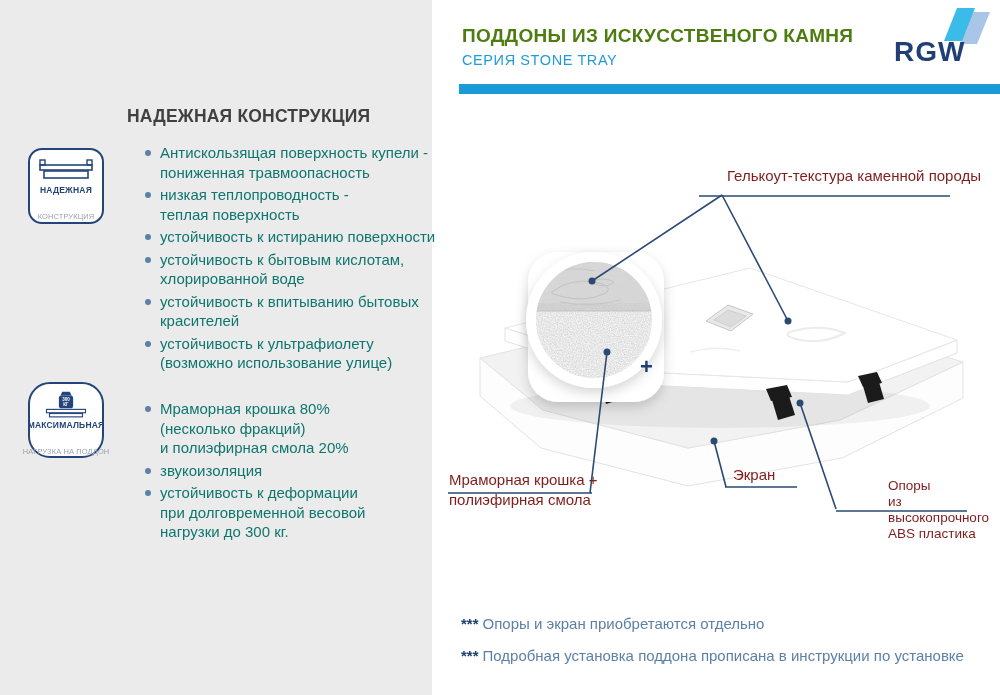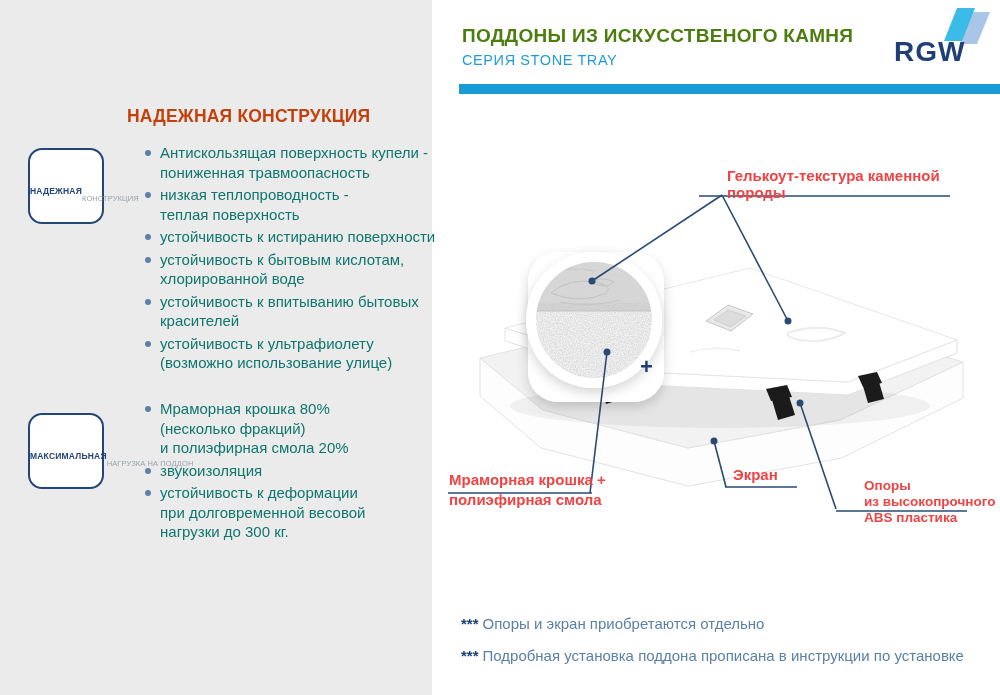--- a/index.html
+++ b/index.html
@@ -5,39 +5,39 @@
   html,body{margin:0;padding:0;}
   body{
     width:1000px;height:695px;position:relative;overflow:hidden;
     background:#ffffff;font-family:"Liberation Sans",sans-serif;
   }
   .left-panel{position:absolute;left:0;top:0;width:432px;height:695px;background:#ebebeb;}
   .page-title{position:absolute;left:462px;top:25px;font-size:19px;font-weight:bold;color:#4d7c0f;letter-spacing:.3px;}
   .page-subtitle{position:absolute;left:462px;top:52px;font-size:14.5px;font-weight:normal;color:#1f9cd6;letter-spacing:.6px;}
   .cyan-bar{position:absolute;left:459px;top:84px;width:541px;height:10px;background:#189bd7;}
   .logo{position:absolute;left:888px;top:4px;width:110px;height:66px;}
-  .section-heading{position:absolute;left:127px;top:106px;font-size:17.5px;font-weight:bold;color:#c2410c;letter-spacing:.2px;}
+  .section-heading{position:absolute;left:127px;top:106px;font-size:17.5px;font-weight:bold;color:#404040;letter-spacing:.2px;}
   .feature-list{position:absolute;left:145px;width:315px;margin:0;padding:0;list-style:none;}
   .feature-list.one{top:143px;}
   .feature-list.two{top:399px;}
   .feature-item{display:flex;align-items:flex-start;margin:0 0 3px 0;}
   .bullet{flex:0 0 auto;width:6px;height:6px;border-radius:50%;background:#5d80a6;margin:7px 9px 0 0;}
   .feature-text{font-size:15px;line-height:19.5px;color:#0f766e;white-space:pre-line;}
   .badge{position:absolute;left:28px;width:76px;height:76px;background:#fff;border:2px solid #23457a;border-radius:14px;
-         box-sizing:border-box;display:flex;flex-direction:row;align-items:center;padding-top:7px;}
+         box-sizing:border-box;display:flex;flex-direction:column;align-items:center;padding-top:7px;}
   .badge.b1{top:148px;}
-  .badge.b2{top:413px;}
+  .badge.b2{top:382px;border-radius:22px;}
   .badge-title{font-size:8.5px;font-weight:bold;color:#23457a;letter-spacing:.2px;margin-top:2px;}
   .badge-sub{font-size:7.5px;color:#9aa2ab;letter-spacing:.1px;margin-top:17px;white-space:nowrap;}
   .diagram-svg{position:absolute;left:0;top:0;width:1000px;height:695px;pointer-events:none;}
-  .callout{position:absolute;font-weight:bold;color:#ef4444;}
+  .callout{position:absolute;font-weight:normal;color:#7f1d1d;}
   .callout.gelcoat{left:727px;top:167px;font-size:15px;}
   .callout.marble{left:449px;top:470px;font-size:15px;line-height:20px;}
   .callout.screen{left:733px;top:466px;font-size:15px;}
-  .callout.supports{left:864px;top:478px;font-size:13.5px;line-height:16px;}
+  .callout.supports{left:888px;top:478px;font-size:13.5px;line-height:16px;}
   .footnote{position:absolute;left:461px;font-size:15px;color:#5d80a6;}
   .footnote.f1{top:615px;}
   .footnote.f2{top:647px;}
   .footnote .stars{color:#1e3f70;font-weight:bold;margin-right:4px;}
   svg text{font-family:"Liberation Sans",sans-serif;}
 </style>
 </head>
 <body>
 
 <div class="left-panel"></div>

